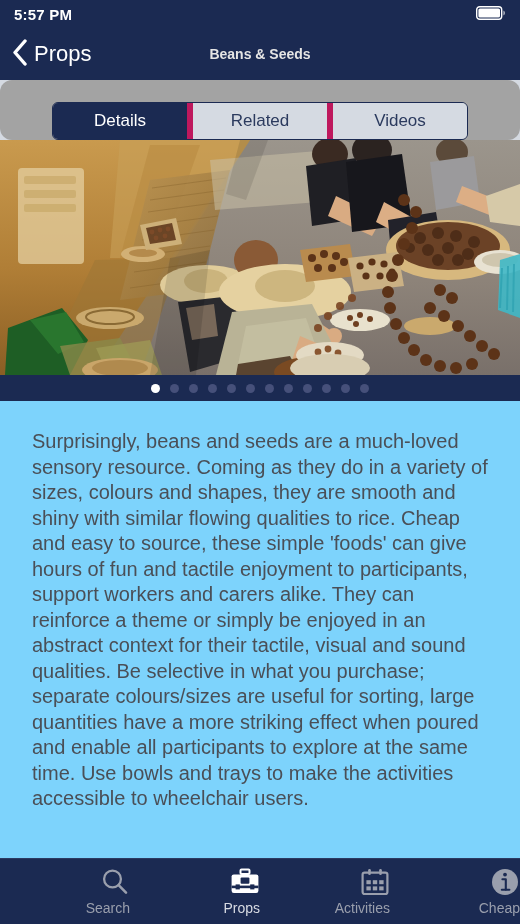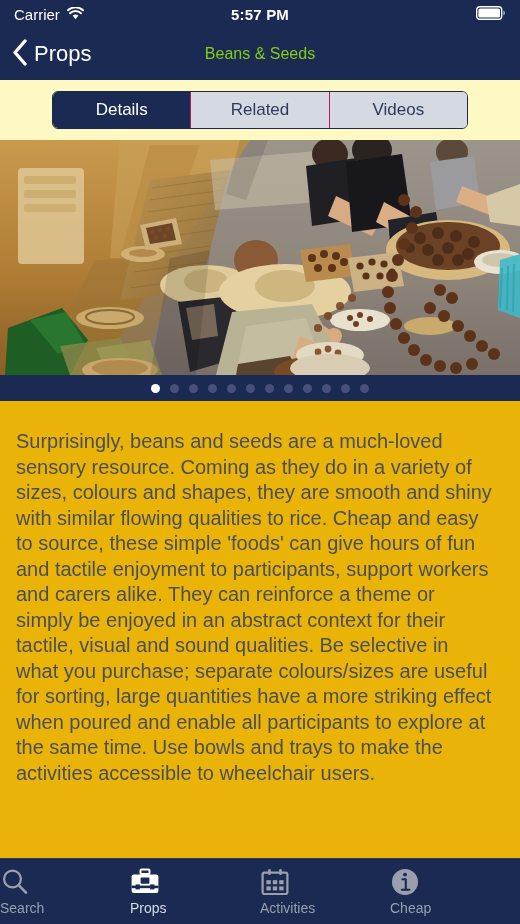--- a/index.html
+++ b/index.html
@@ -44,44 +44,44 @@
     padding-left:12px;
     color:#ffffff;
     cursor:pointer;
     z-index:2;
   }
   .chevron-left { display:block; }
   .nav-back-label { font-size:22px; color:#ffffff; }
   .nav-title {
     position:absolute; left:0; right:0; top:0; bottom:0;
     display:flex; align-items:center; justify-content:center;
-    color:#84cc16; font-size:16px; font-weight:normal;
+    color:#e5e5e5; font-size:14px; font-weight:bold;
     pointer-events:none;
   }
 
   
   .seg-wrap {
     flex:0 0 60px; height:60px;
-    background:#fef9c3;
-    display:flex; align-items:center; justify-content:center;
+    background:#a3a3a3;
+    display:flex; align-items:flex-end; justify-content:center;border-radius:12px;
   }
   .segmented {
     display:flex;
     width:416px; height:38px;
     border:1px solid #1b2a52;
     border-radius:6px;
     overflow:hidden;
   }
   .seg {
     flex:1;
     display:flex; align-items:center; justify-content:center;
     font-size:17px;
     color:#2b3a5e;
     background:#d5dae2;
-    border-left:1px solid #be185d;
+    border-left:6px solid #be185d;
     cursor:pointer;
   }
   .seg:first-child { border-left:none; }
   .seg.active { background:#1b2a52; color:#ffffff; }
 
   
   .hero {
     flex:0 0 235px; height:235px;
     position:relative;
     overflow:hidden;
@@ -100,66 +100,56 @@
   .dot {
     width:9px; height:9px; border-radius:50%;
     background:#46507a;
     cursor:pointer;
   }
   .dot.active { background:#ffffff; }
 
   
   .content {
     flex:1 1 auto;
-    background:#eab308;
-    padding:28px 28px 0 16px;
+    background:#7dd3fc;
+    padding:28px 28px 0 32px;
     overflow:hidden;
   }
   .body-text {
     font-size:20px;
     line-height:25.5px;
     color:#4a4f57;
   }
 
   
   .tabbar {
     flex:0 0 66px; height:66px;
     background:#1b2a52;
     display:flex;
     border-top:1px solid #2a3a62;
   }
   .tab {
     flex:1;
     display:flex; flex-direction:column;
-    align-items:flex-start; justify-content:center;
+    align-items:flex-end; justify-content:center;
     gap:3px;
     cursor:pointer;
     color:#9a9fad;
   }
   .tab.active { color:#ffffff; }
   .tab .ticon { display:flex; align-items:center; justify-content:center; height:30px; }
   .tab .tlabel { font-size:14px; }
   .tab.active .tlabel { color:#d8dbe3; }
 </style>
 </head>
 <body>
 
 <div id="app">
 
   <div class="statusbar">
-    <div class="sb-left">
-      <span class="carrier-text">Carrier</span>
-      <span class="wifi-icon">
-        <svg width="17" height="13" viewBox="0 0 17 13">
-          <path d="M8.5 12.2 L5.6 8.6 A4.6 4.6 0 0 1 11.4 8.6 Z" fill="#ffffff"></path>
-          <path d="M2.9 6.2 A8.1 8.1 0 0 1 14.1 6.2" stroke="#ffffff" stroke-width="1.9" fill="none" stroke-linecap="round"></path>
-          <path d="M0.9 3.3 A11.3 11.3 0 0 1 16.1 3.3" stroke="#ffffff" stroke-width="1.9" fill="none" stroke-linecap="round"></path>
-        </svg>
-      </span>
-    </div>
     <div class="sb-center">5:57 PM</div>
     <div class="sb-right">
       <span class="battery-icon">
         <svg width="30" height="14" viewBox="0 0 30 14">
           <rect x="0.7" y="0.7" width="25" height="12.6" rx="3" ry="3" fill="none" stroke="#ffffff" stroke-width="1.4"></rect>
           <rect x="2.4" y="2.4" width="21.6" height="9.2" rx="1.6" ry="1.6" fill="#ffffff"></rect>
           <path d="M27.4 4.6 L27.4 9.4 A2.6 2.6 0 0 0 27.4 4.6 Z" fill="#ffffff" opacity="0.65"></path>
         </svg>
       </span>
     </div>

